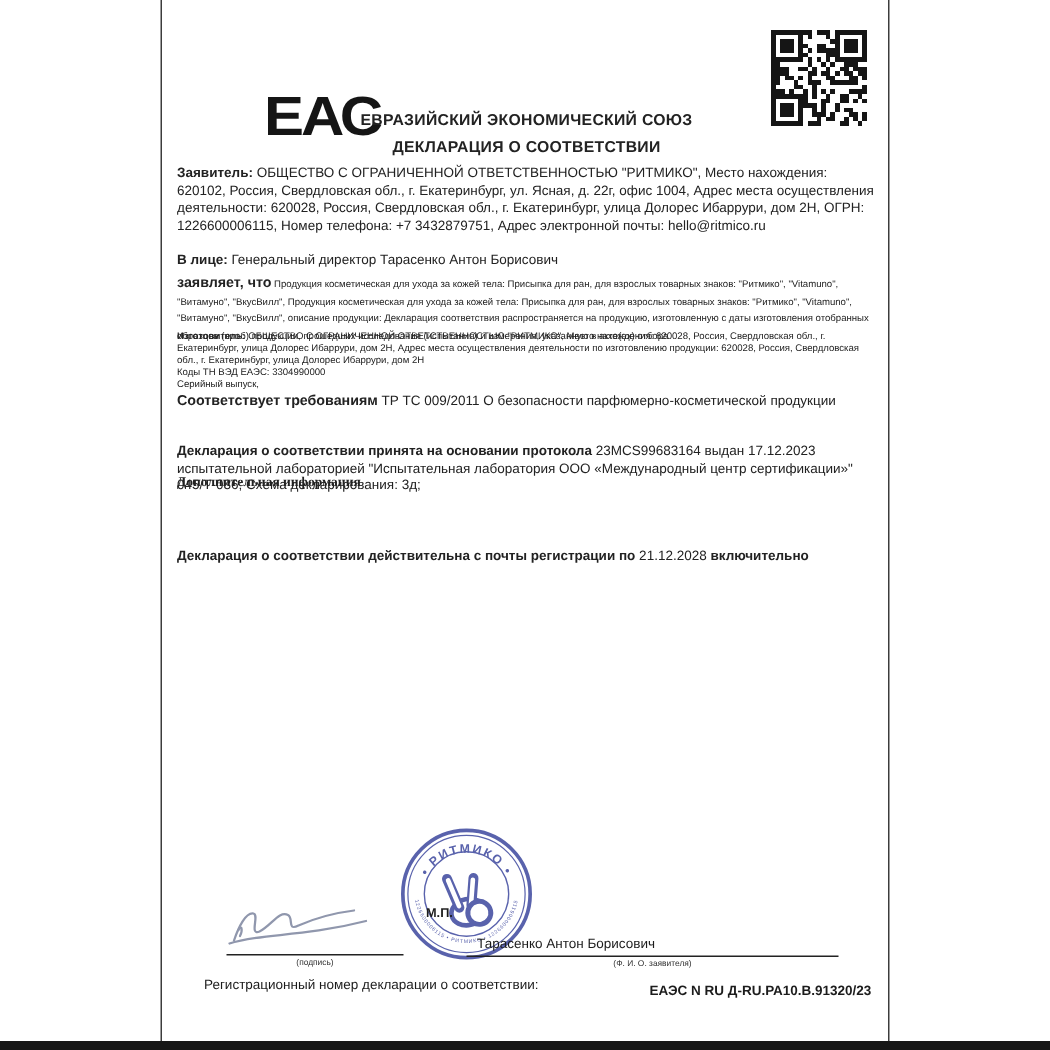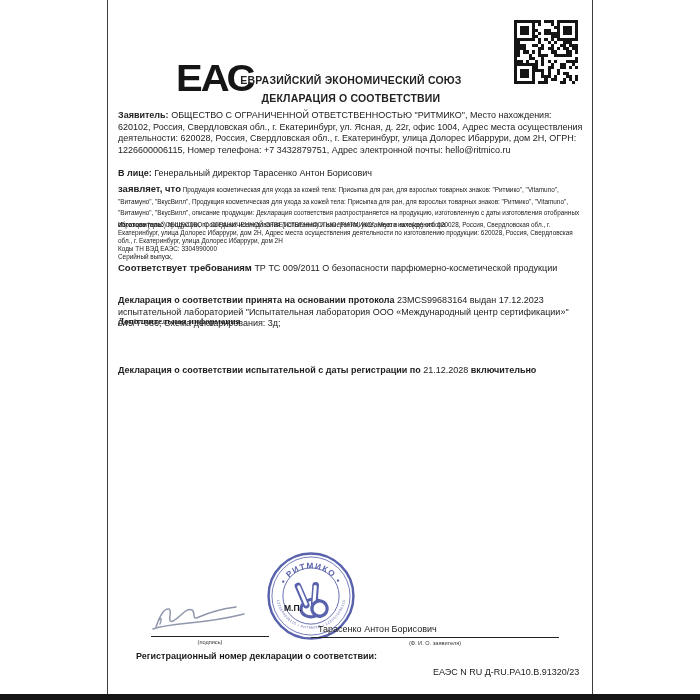--- a/index.html
+++ b/index.html
@@ -37,22 +37,22 @@
   .sig-name { position:absolute; left:210px; top:624px; font-size:9px; }
   .line { position:absolute; height:0; border-top:1.3px solid #222; }
   .line-sig { left:43px; top:636px; width:118px; }
   .line-name { left:203px; top:637px; width:248px; }
   .cap { position:absolute; font-size:5.6px; color:#333; text-align:center; }
   .cap-sig { left:43px; top:639px; width:118px; }
   .cap-name { left:203px; top:640px; width:248px; }
 
   
   .reg-row { position:absolute; left:28px; width:440px; font-size:9px; }
-  .reg-row .lbl { font-weight:bold; }
-  .reg-row .val { position:absolute; left:265px; top:16px; font-weight:normal; white-space:nowrap;padding-left:32px; }
+  .reg-row .lbl { font-weight:normal; }
+  .reg-row .val { position:absolute; left:265px; top:4px; font-weight:bold; white-space:nowrap;padding-left:32px; }
   .reg-1 { top:651px; }
   .reg-2 { top:669px; }
 </style>
 </head>
 <body>
 
 <div class="canvas">
   <div class="sheet">
 
     <div class="eac-logo">ЕАС</div>
@@ -219,21 +219,21 @@
       <div>Коды ТН ВЭД ЕАЭС: 3304990000</div>
       <div>Серийный выпуск,</div>
     </div>
 
     <div class="blk b-comp"><b class="lead">Соответствует требованиям</b><span> ТР ТС 009/2011 О безопасности парфюмерно-косметической продукции</span></div>
 
     <div class="blk b-basis"><b>Декларация о соответствии принята на основании протокола</b><span> 23MCS99683164 выдан 17.12.2023  испытательной лабораторией "Испытательная лаборатория ООО «Международный центр сертификации»" 045/Т-086; Схема декларирования: 3д;</span></div>
 
     <div class="blk b-add">Дополнительная информация</div>
 
-    <div class="blk b-valid"><b>Декларация о соответствии испытательной с даты регистрации по</b><span> 21.12.2028 </span><b>включительно</b></div>
+    <div class="blk b-valid"><b>Декларация о соответствии действительна с почты регистрации по</b><span> 21.12.2028 </span><b>включительно</b></div>
 
     <svg class="sig-svg" width="118" height="40" viewBox="0 0 118 40">
       <g stroke="#9097ad" fill="none" stroke-width="1.5" stroke-linecap="round">
         <path d="M10,31 C13,22 18,12 23,13 C27,14 20,28 27,25 C35,21 40,11 46,14 C50,16 45,25 53,21 C62,17 74,13 90,11"></path>
         <path d="M7,33 C28,26 55,29 98,18"></path>
         <path d="M14,28 C16,24 15,20 13,24"></path>
       </g>
     </svg>
 
     <svg class="stamp" width="90" height="90" viewBox="0 0 88 88">

